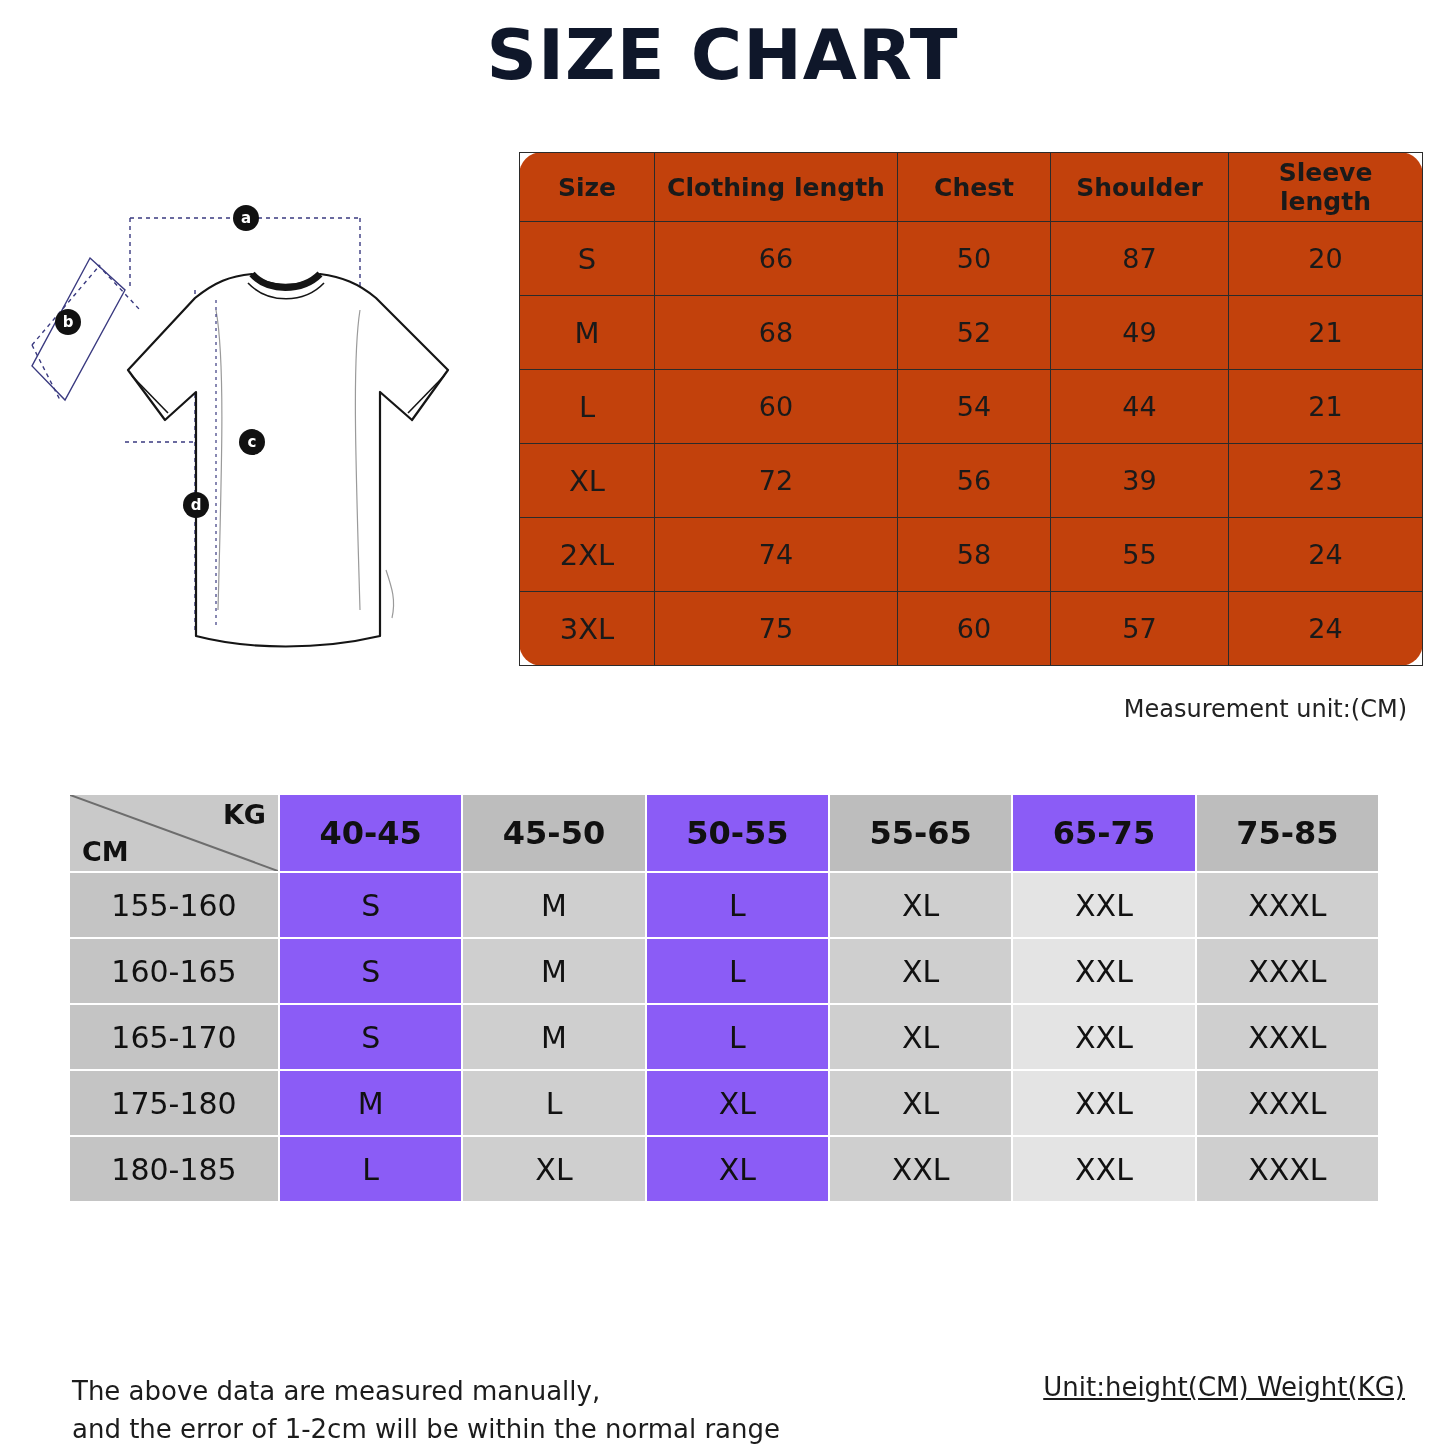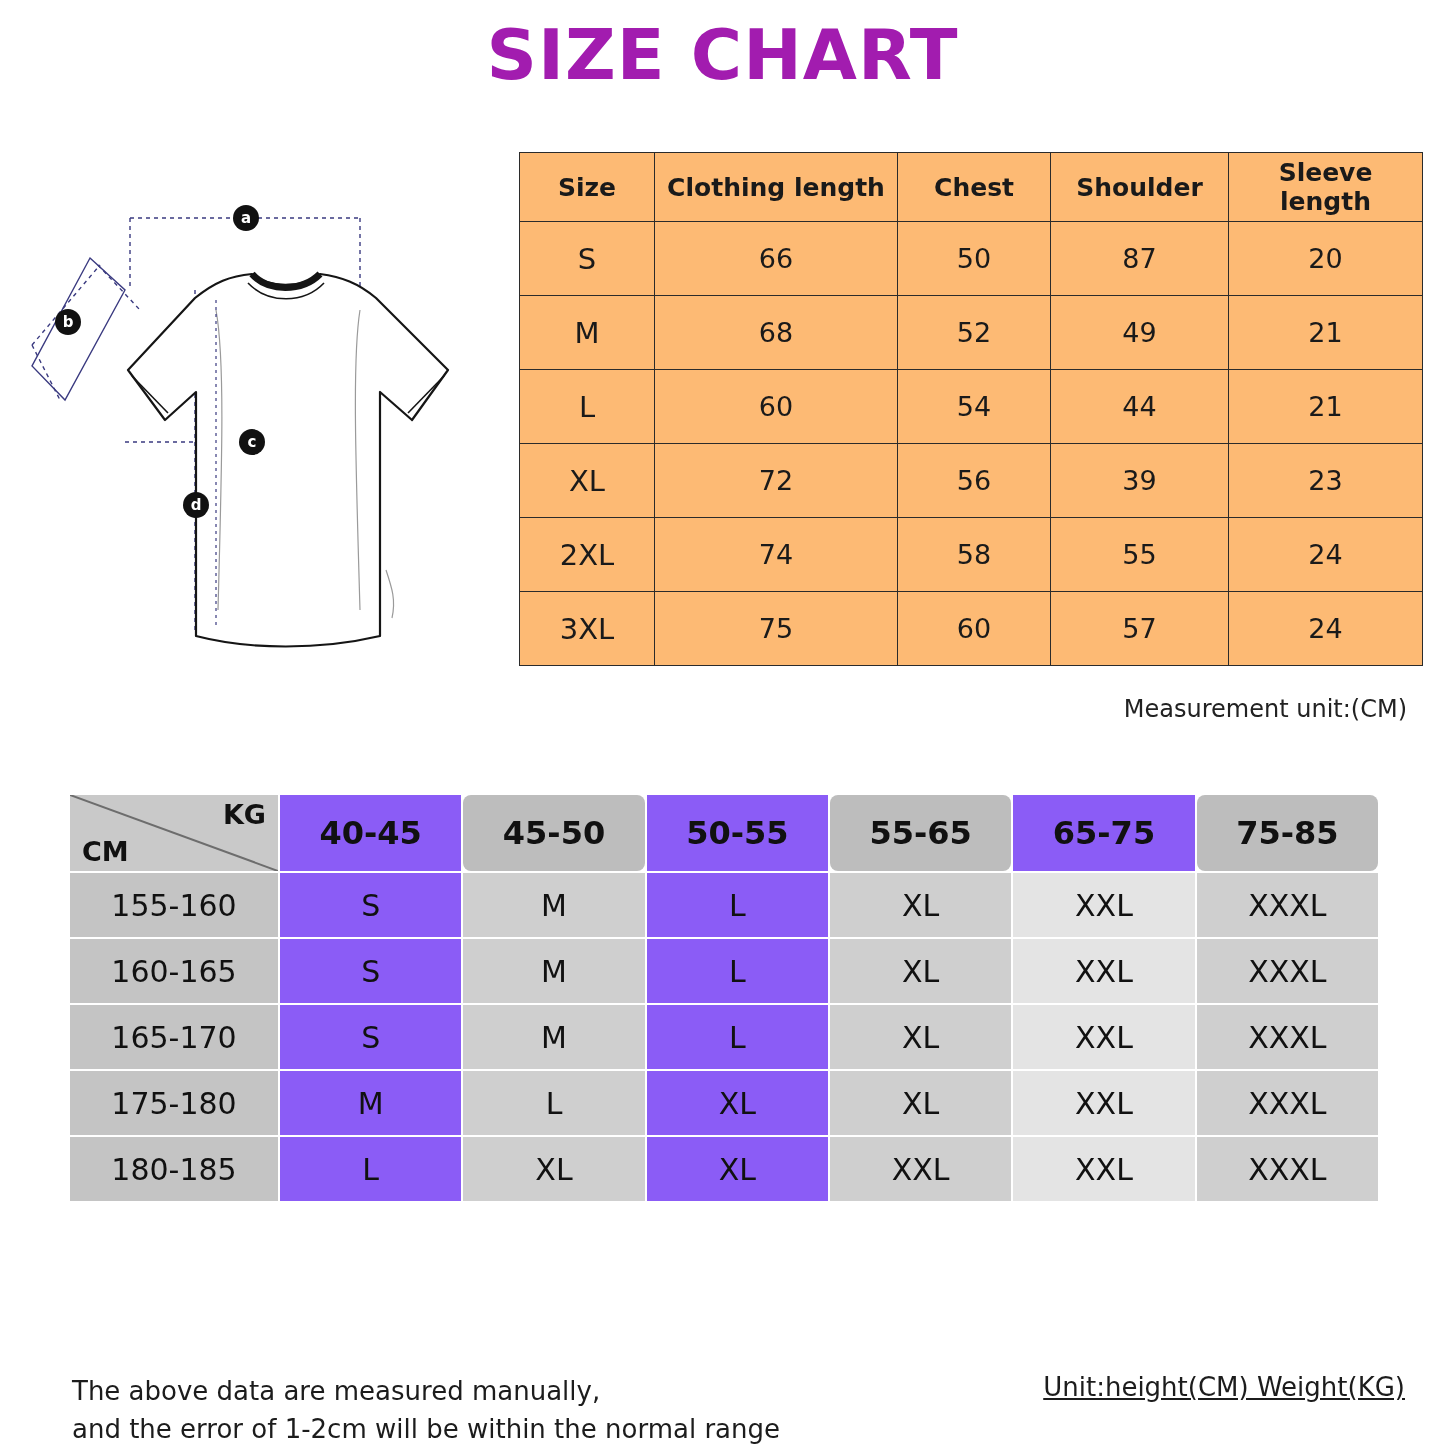--- a/index.html
+++ b/index.html
@@ -19,21 +19,21 @@
   
   #title {
     position: absolute;
     left: 0;
     top: 14px;
     width: 1445px;
     text-align: center;
     font-size: 70px;
     font-weight: bold;
     letter-spacing: 1px;
-    color: #a21caf;
+    color: #0f172a;
     font-family: "DejaVu Sans", sans-serif;
   }
 
   
   #diagram {
     position: absolute;
     left: 20px;
     top: 170px;
     width: 480px;
     height: 500px;
@@ -43,21 +43,22 @@
   #meas-table-wrap {
     position: absolute;
     left: 519px;
     top: 152px;
     width: 888px;
   }
   table.meas {
     border-collapse: collapse;
     width: 888px;
     table-layout: fixed;
-    background: #fdba74;
+    background: #c2410c;
+    border-radius: 23px;
   }
   table.meas th, table.meas td {
     border: 1px solid #2b2b2b;
     text-align: center;
     font-family: "DejaVu Sans", sans-serif;
   }
   table.meas thead th {
     height: 66px;
     font-size: 25px;
     font-weight: bold;
@@ -125,21 +126,21 @@
     left: 12px;
     bottom: 4px;
     font-size: 27px;
     font-weight: bold;
   }
   td.corner .slash {
     position: absolute;
     left: 0; top: 0;
     width: 100%; height: 100%;
   }
-  .g-dark   { background: #bdbdbd; border-radius: 8px; }
+  .g-dark   { background: #bdbdbd; }
   .g-mid    { background: #cfcfcf; }
   .g-light  { background: #e4e4e4; }
   .g-lightest { background: #8b5cf6; }
   .rowlabel { background: #c4c4c4; font-size: 30px; }
 
   
   #footer-left {
     position: absolute;
     left: 72px;
     top: 1372px;

